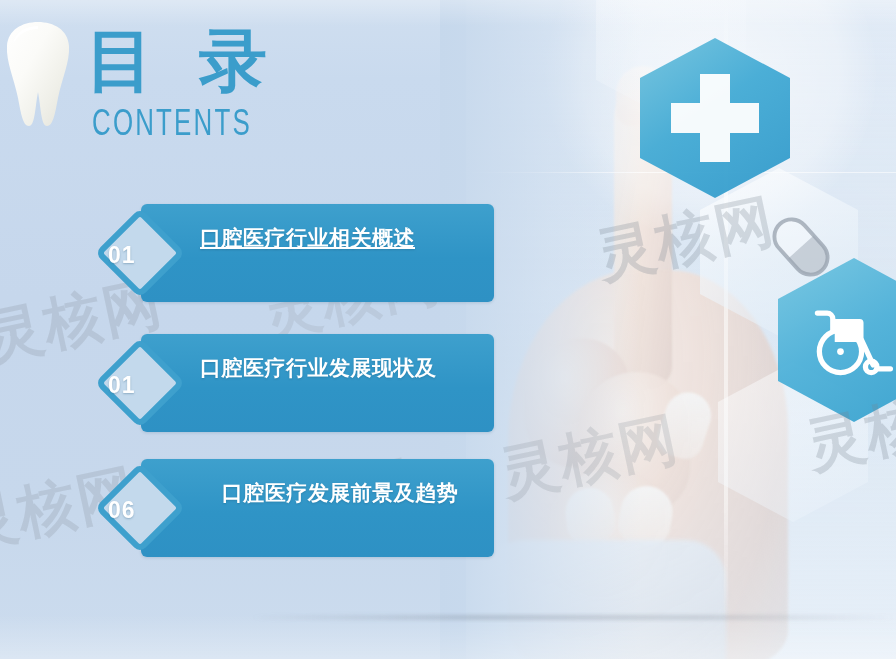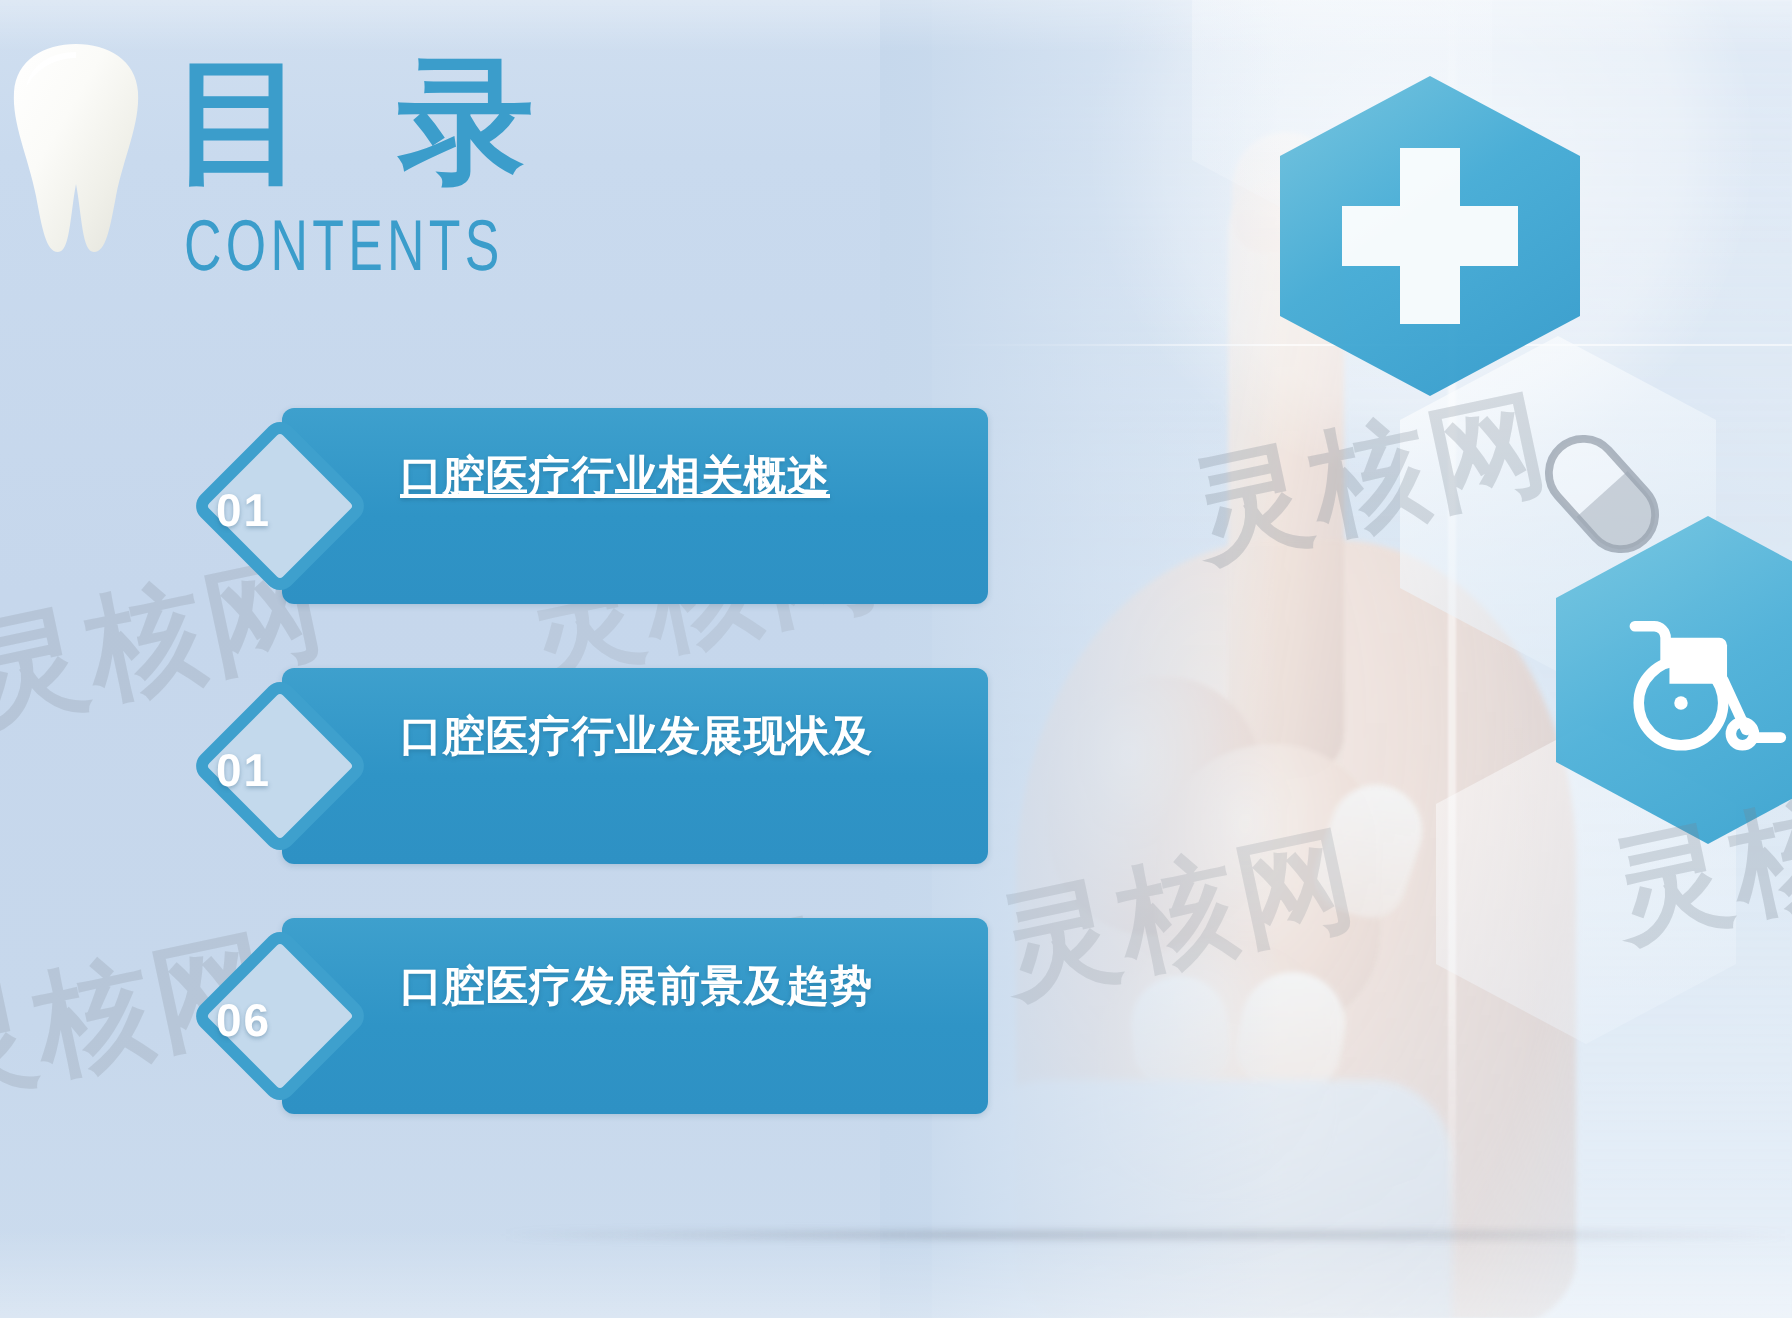--- a/index.html
+++ b/index.html
@@ -310,21 +310,21 @@
   #row-1 .badge-num { top: 38px; }
 
   #row-2 { top: 334px; }
   #row-2 .bar { height: 98px; }
   #row-2 .bar-text { top: 20px; }
   #row-2 .badge { top: 17px; }
   #row-2 .badge-num { top: 38px; }
 
   #row-3 { top: 459px; }
   #row-3 .bar { height: 98px; }
-  #row-3 .bar-text { top: 20px; }
+  #row-3 .bar-text { top: 20px; text-align: center; }
   #row-3 .badge { top: 17px; }
   #row-3 .badge-num { top: 38px; }
 
   
   .wm {
     position: absolute;
     font-family: "DejaVu Sans", "Liberation Sans", sans-serif;
     font-weight: 700;
     color: rgba(128,136,146,0.22);
     white-space: nowrap;

